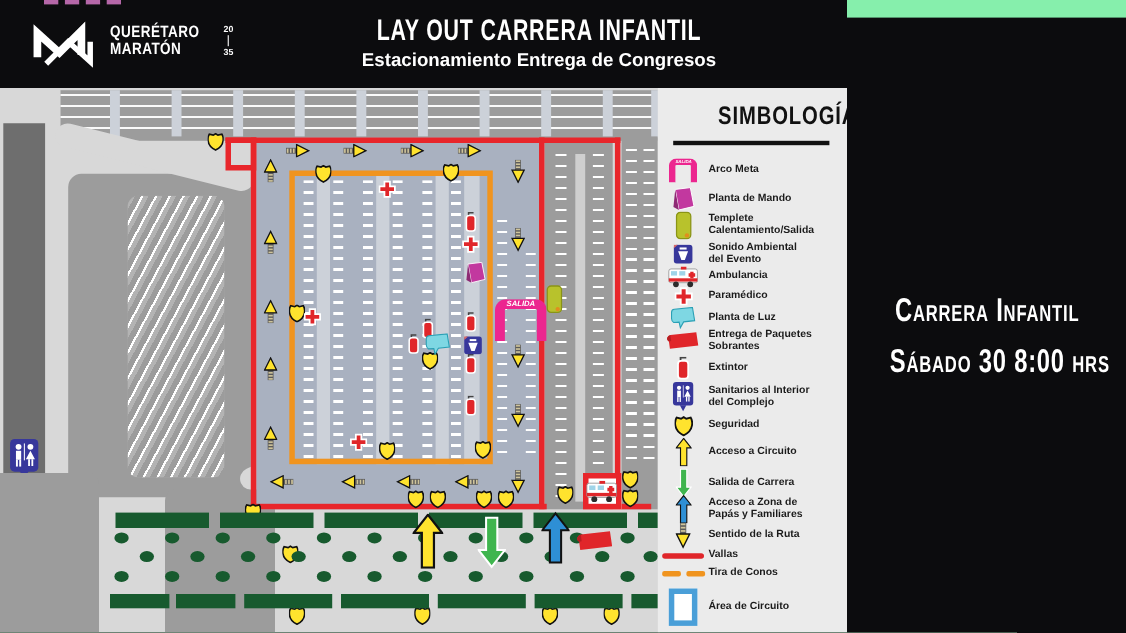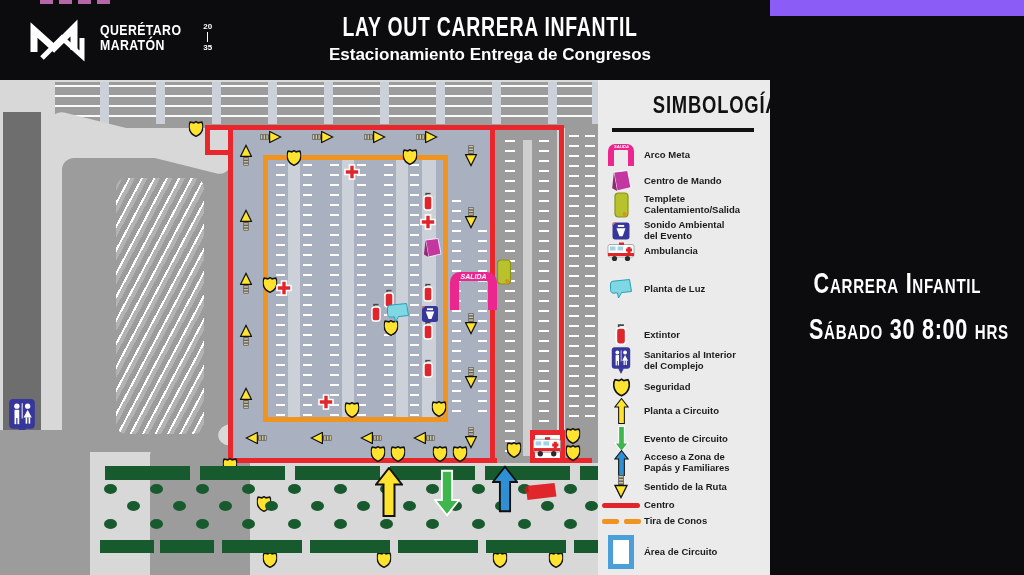--- a/index.html
+++ b/index.html
@@ -1,16 +1,16 @@
 <!DOCTYPE html>
 <html><head>
 <meta charset="utf-8">
 <style>
   html,body{margin:0;padding:0;background:#222;}
-  .stage{position:relative;width:1024px;height:575px;background:#8b5cf6;overflow:hidden;
+  .stage{position:relative;width:1024px;height:575px;background:#86efac;overflow:hidden;
          font-family:"Liberation Sans",sans-serif;}
   .abs{position:absolute;}
   .pin{position:absolute;transform:translate(-50%,-50%);}
   .pin.r90{transform:translate(-50%,-50%) rotate(90deg);}
   .pin.rm90{transform:translate(-50%,-50%) rotate(-90deg);}
   .pin.r180{transform:translate(-50%,-50%) rotate(180deg);}
 
   
   .header{left:0;top:0;width:770px;height:80px;background:#0c0c0e;}
   .logo-text{color:#fff;font-weight:700;line-height:1.02;font-size:15px;letter-spacing:.5px;
@@ -474,21 +474,21 @@
           </div>
       </div>
       <div class="llabel">Arco Meta</div>
     </div>
     <div class="lrow" style="top:88px;">
       <div class="licon">
         <svg width="22" height="22">
             <use href="#sym-carpa"></use>
           </svg>
       </div>
-      <div class="llabel">Centro de Mando</div>
+      <div class="llabel">Planta de Mando</div>
     </div>
     <div class="lrow" style="top:112px;">
       <div class="licon">
         <svg width="15" height="26">
             <use href="#sym-templete"></use>
           </svg>
       </div>
       <div class="llabel">Templete
 Calentamiento/Salida</div>
     </div>
@@ -502,28 +502,45 @@
 del Evento</div>
     </div>
     <div class="lrow" style="top:158px;">
       <div class="licon">
         <svg width="28" height="22">
             <use href="#sym-amb"></use>
           </svg>
       </div>
       <div class="llabel">Ambulancia</div>
     </div>
+    <div class="lrow" style="top:176px;">
+      <div class="licon">
+        <svg width="17" height="17">
+            <use href="#sym-cross"></use>
+          </svg>
+      </div>
+      <div class="llabel">Paramédico</div>
+    </div>
     <div class="lrow" style="top:196px;">
       <div class="licon">
         <svg width="24" height="20">
             <use href="#sym-planta"></use>
           </svg>
       </div>
       <div class="llabel">Planta de Luz</div>
     </div>
+    <div class="lrow" style="top:217px;">
+      <div class="licon">
+        <svg width="32" height="20">
+            <use href="#sym-banner"></use>
+          </svg>
+      </div>
+      <div class="llabel">Entrega de Paquetes
+Sobrantes</div>
+    </div>
     <div class="lrow" style="top:242px;">
       <div class="licon">
         <svg width="14" height="22">
             <use href="#sym-ext"></use>
           </svg>
       </div>
       <div class="llabel">Extintor</div>
     </div>
     <div class="lrow" style="top:268px;">
       <div class="licon">
@@ -541,29 +558,29 @@
           </svg>
       </div>
       <div class="llabel">Seguridad</div>
     </div>
     <div class="lrow" style="top:318px;">
       <div class="licon">
         <svg width="15" height="26" style="fill:#ffe32e;stroke:#111;stroke-width:2;">
             <use href="#sym-bigarrow"></use>
           </svg>
       </div>
-      <div class="llabel">Planta a Circuito</div>
+      <div class="llabel">Acceso a Circuito</div>
     </div>
     <div class="lrow" style="top:346px;">
       <div class="licon">
         <svg width="15" height="26" style="fill:#3fb54e;stroke:#fff;stroke-width:2;transform:rotate(180deg);">
             <use href="#sym-bigarrow"></use>
           </svg>
       </div>
-      <div class="llabel">Evento de Circuito</div>
+      <div class="llabel">Salida de Carrera</div>
     </div>
     <div class="lrow" style="top:370px;">
       <div class="licon">
         <svg width="15" height="26" style="fill:#2e8fd5;stroke:#111;stroke-width:2;">
             <use href="#sym-bigarrow"></use>
           </svg>
       </div>
       <div class="llabel">Acceso a Zona de
 Papás y Familiares</div>
     </div>
@@ -572,21 +589,21 @@
         <svg width="14" height="24">
             <use href="#sym-sentido"></use>
           </svg>
       </div>
       <div class="llabel">Sentido de la Ruta</div>
     </div>
     <div class="lrow" style="top:412px;">
       <div class="licon">
           <div class="vallas-ic"></div>
         </div>
-      <div class="llabel">Centro</div>
+      <div class="llabel">Vallas</div>
     </div>
     <div class="lrow" style="top:428px;">
       <div class="licon">
         <div class="tira-ic">
             <i></i>
             <i></i>
           </div>
       </div>
       <div class="llabel">Tira de Conos</div>
     </div>

